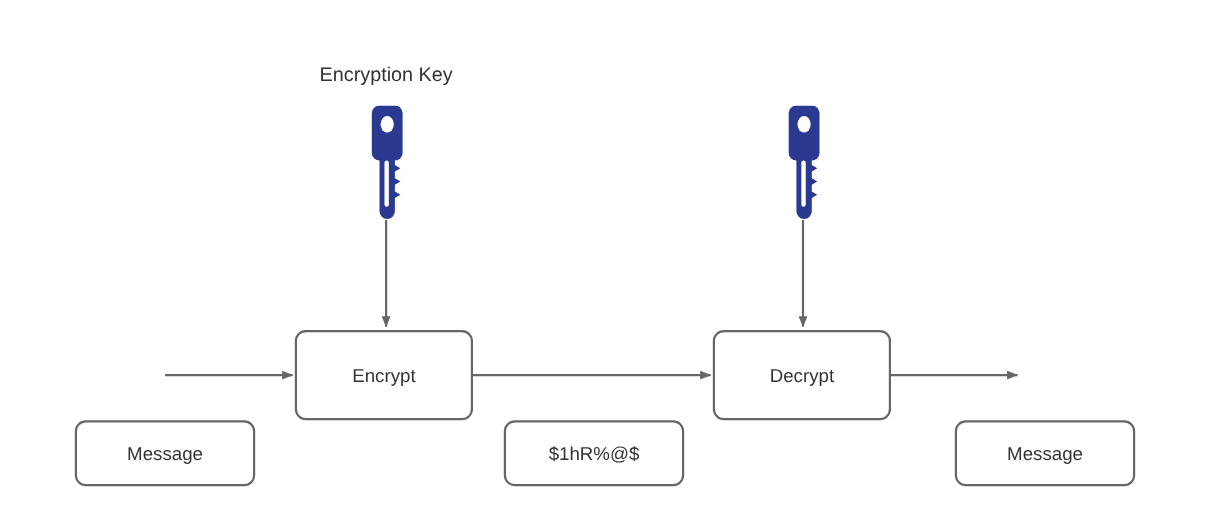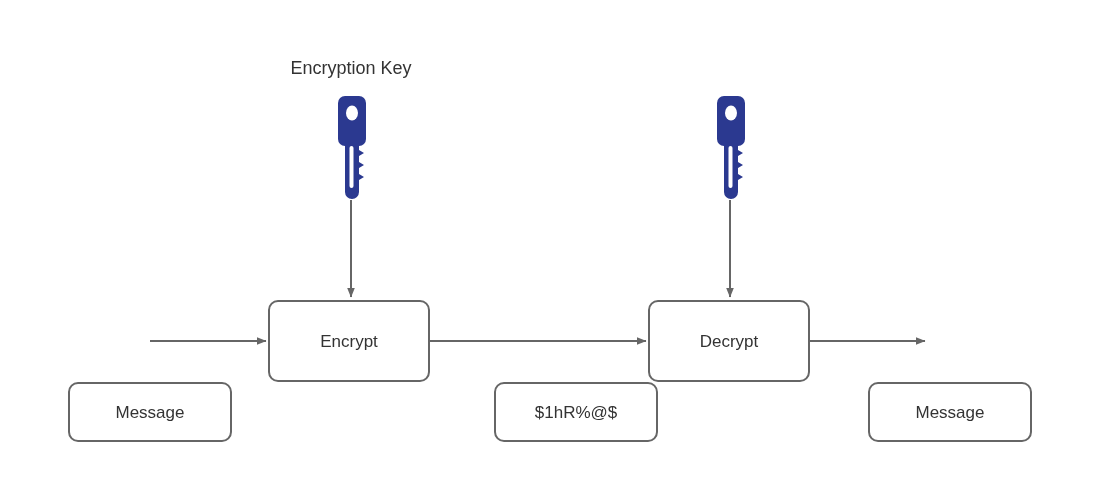--- a/index.html
+++ b/index.html
@@ -118,17 +118,17 @@
       <rect x="19.5" y="50" width="4" height="42" rx="2" ry="2" fill="#ffffff"></rect>
     </svg>
   </div>
 
   <div class="node-box" style="left:648px; top:300px; width:162px; height:82px;">Decrypt</div>
 
   <div class="node-box" style="left:268px; top:300px; width:162px; height:82px;">Encrypt</div>
 
   <div class="node-box" style="left:68px; top:382px; width:164px; height:60px;">Message</div>
 
-  <div class="node-box" style="left:458px; top:382px; width:164px; height:60px;margin-left:36px;">$1hR%@$</div>
+  <div class="node-box" style="left:458px; top:382px; width:164px; height:60px;">$1hR%@$</div>
 
   <div class="node-box" style="left:868px; top:382px; width:164px; height:60px;">Message</div>
 
 </div>
 
 </body></html>

